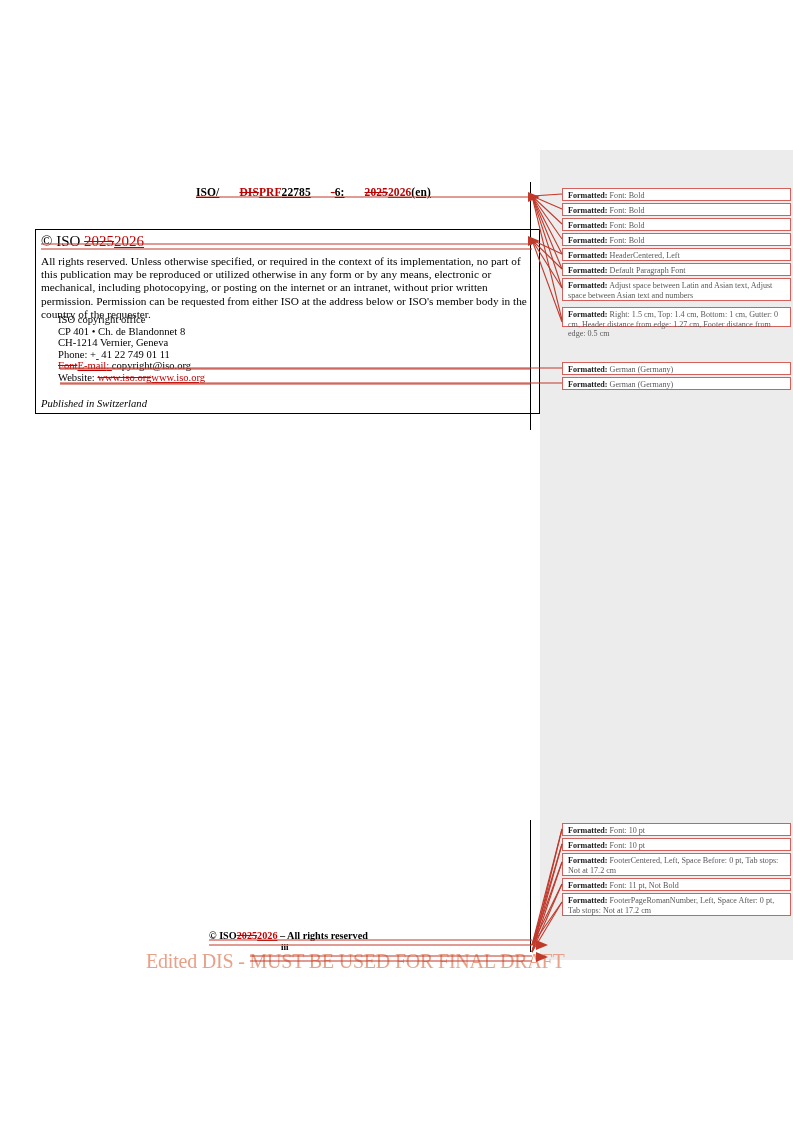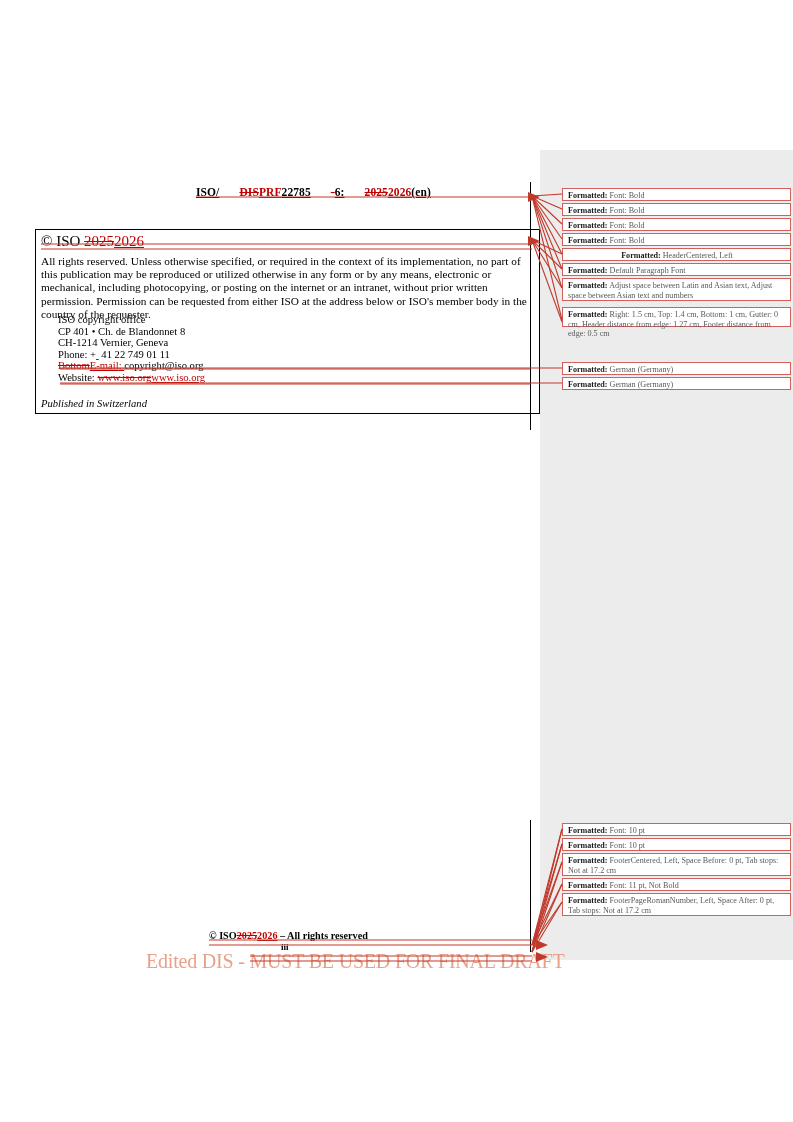--- a/index.html
+++ b/index.html
@@ -212,41 +212,41 @@
   <span class="del">2025</span><span class="ins">2026</span>
 </div>
 
 <div id="rights-paragraph">All rights reserved. Unless otherwise specified, or required in the context of its implementation, no part of this publication may be reproduced or utilized otherwise in any form or by any means, electronic or mechanical, including photocopying, or posting on the internet or an intranet, without prior written permission. Permission can be requested from either ISO at the address below or ISO's member body in the country of the requester.</div>
 
 <div id="address-block">
   <div>ISO copyright office</div>
   <div>CP 401 • Ch. de Blandonnet 8</div>
   <div>CH-1214 Vernier, Geneva</div>
   <div><span>Phone: +</span><span class="ins-mark">&nbsp;</span><span> 41 22 749 01 11</span></div>
-  <div><span class="del">Bottom</span><span class="ins">E-mail</span><span class="ins">: </span><span>copyright@iso.org</span></div>
+  <div><span class="del">Font</span><span class="ins">E-mail</span><span class="ins">: </span><span>copyright@iso.org</span></div>
   <div><span>Website: </span><span class="del">www.iso.org</span><span class="ins">www.iso.org</span></div>
 </div>
 
 <div id="published-line">Published in Switzerland</div>
 
 <div class="change-bar" id="change-bar-top"></div>
 <div class="change-bar" id="change-bar-mid"></div>
 <div class="change-bar" id="change-bar-bottom"></div>
 
 <div id="footer-copyright">
   <span>© ISO</span><span class="del">2025</span><span class="ins">2026</span><span> – All rights reserved</span>
 </div>
 <div id="footer-page-number">iii</div>
 <div id="watermark">Edited DIS - MUST BE USED FOR FINAL DRAFT</div>
 
 <div class="balloon" style="top:188px;height:13px;"><b>Formatted:</b><span> Font: Bold</span></div>
 <div class="balloon" style="top:203px;height:13px;"><b>Formatted:</b><span> Font: Bold</span></div>
 <div class="balloon" style="top:218px;height:13px;"><b>Formatted:</b><span> Font: Bold</span></div>
 <div class="balloon" style="top:233px;height:13px;"><b>Formatted:</b><span> Font: Bold</span></div>
-<div class="balloon" style="top:248px;height:13px;text-align:center;"><b>Formatted:</b><span> HeaderCentered, Left</span></div>
+<div class="balloon" style="top:248px;height:13px;"><b>Formatted:</b><span> HeaderCentered, Left</span></div>
 <div class="balloon" style="top:263px;height:13px;"><b>Formatted:</b><span> Default Paragraph Font</span></div>
 <div class="balloon" style="top:278px;height:23px;"><b>Formatted:</b><span> Adjust space between Latin and Asian text, Adjust space between Asian text and numbers</span></div>
 <div class="balloon" style="top:307px;height:20px;"><b>Formatted:</b><span> Right:  1.5 cm, Top:  1.4 cm, Bottom:  1 cm, Gutter:  0 cm, Header distance from edge:  1.27 cm, Footer distance from edge:  0.5 cm</span></div>
 
 <div class="balloon" style="top:362px;height:13px;"><b>Formatted:</b><span> German (Germany)</span></div>
 <div class="balloon" style="top:377px;height:13px;"><b>Formatted:</b><span> German (Germany)</span></div>
 
 <div class="balloon" style="top:823px;height:13px;"><b>Formatted:</b><span> Font: 10 pt</span></div>
 <div class="balloon" style="top:838px;height:13px;"><b>Formatted:</b><span> Font: 10 pt</span></div>
 <div class="balloon" style="top:853px;height:23px;"><b>Formatted:</b><span> FooterCentered, Left, Space Before:  0 pt, Tab stops: Not at  17.2 cm</span></div>

